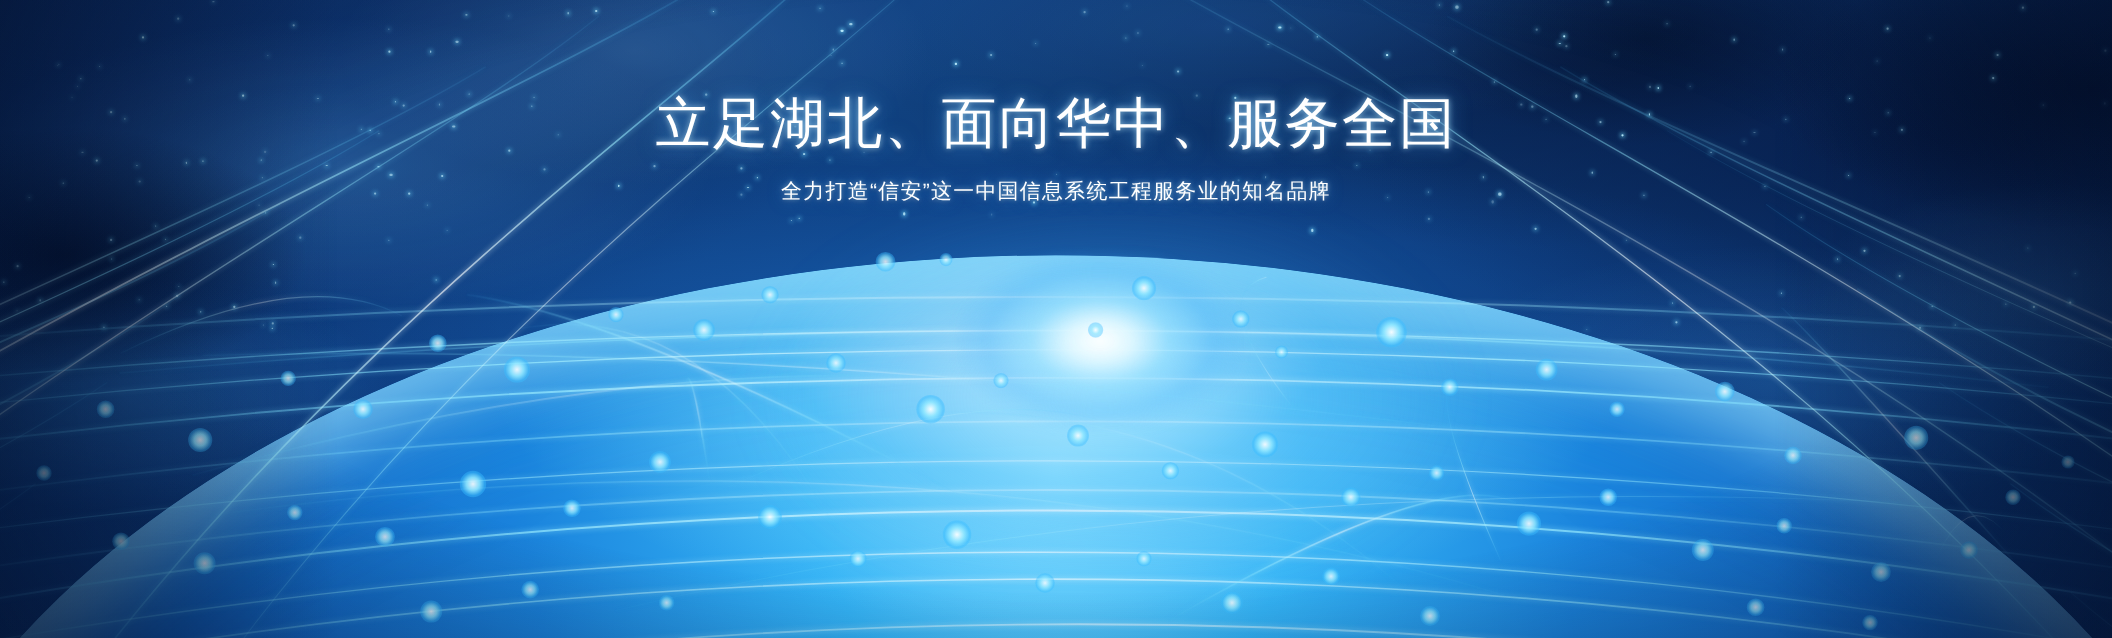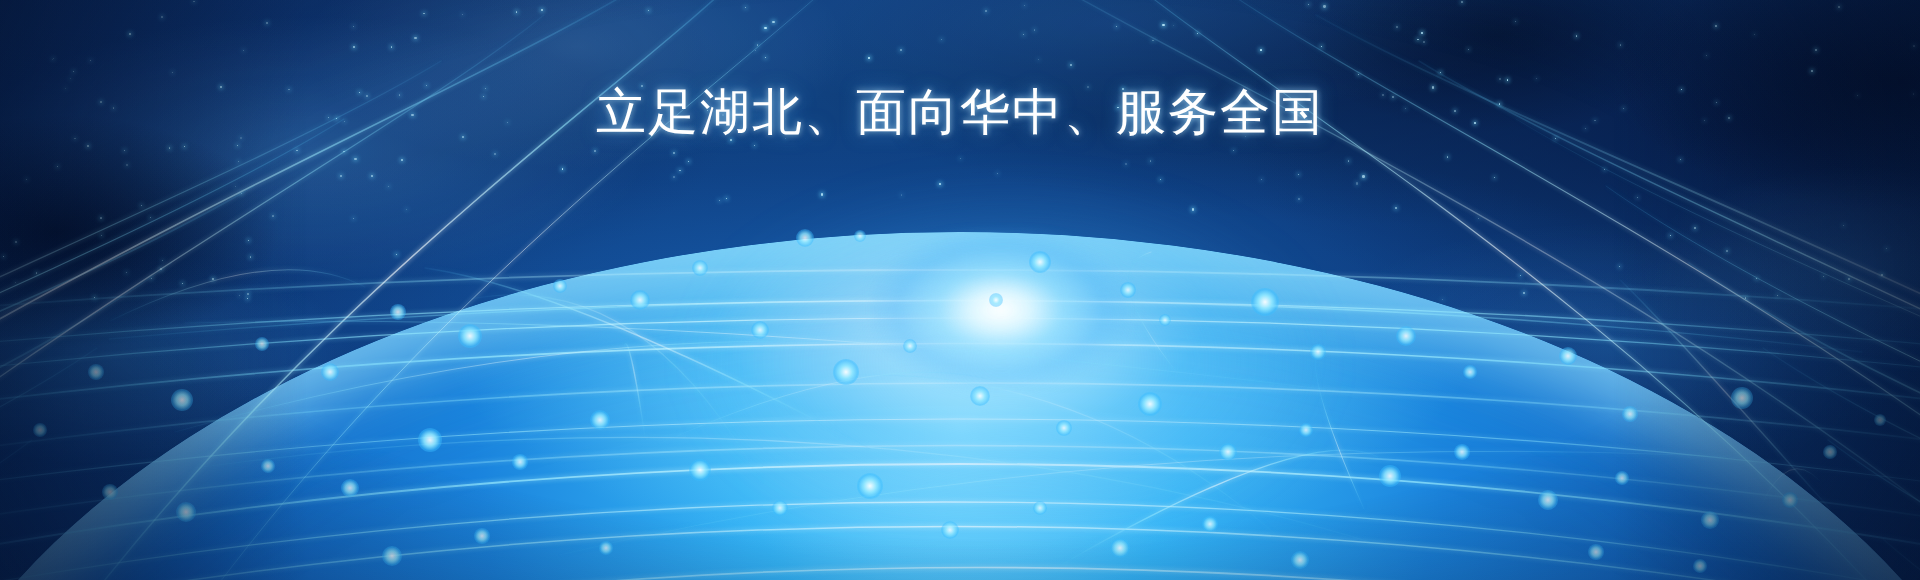--- a/index.html
+++ b/index.html
@@ -582,15 +582,16 @@
       <i style="left:382px;top:546px;width:20px;height:20px;opacity:0.83"></i>
       <i style="left:599px;top:541px;width:14px;height:14px;opacity:0.75"></i>
       <i style="left:1588px;top:544px;width:16px;height:16px;opacity:0.78"></i>
       <i style="left:1693px;top:559px;width:14px;height:14px;opacity:0.75"></i>
     </div>
 
   <div class="vignette"></div>
 
   <div class="copy">
     <div class="headline">立足湖北、面向华中、服务全国</div>
+    <div class="subline">全力打造“信安”这一中国信息系统工程服务业的知名品牌</div>
   </div>
 
 </div>
 
 </body></html>

